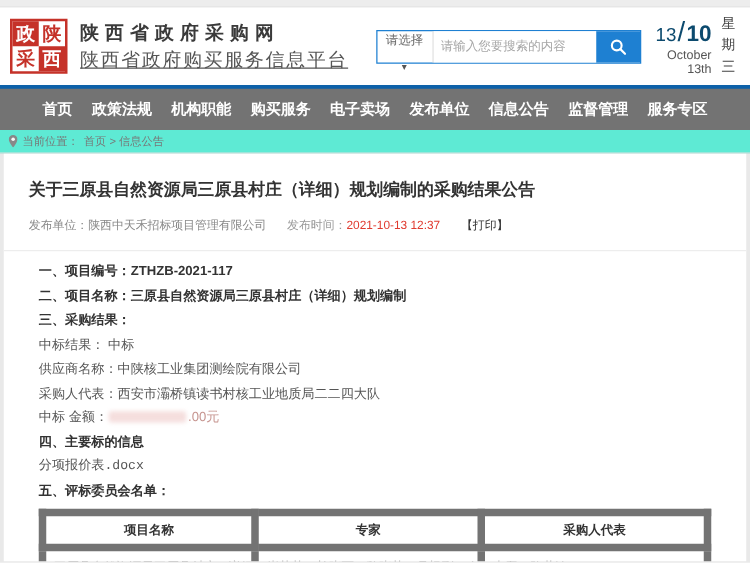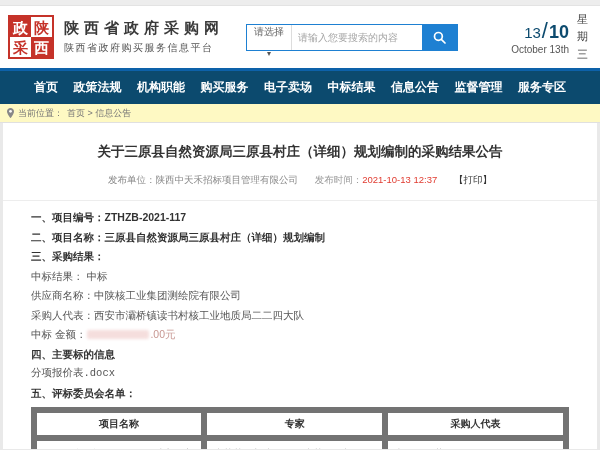--- a/index.html
+++ b/index.html
@@ -10,21 +10,21 @@
 
   
   .header { height:62px; background:#fff; display:flex; align-items:center; padding:0 8px; }
   .logo-stamp { width:46px; height:44px; border:2px solid #c53229; display:grid;
     grid-template-columns:1fr 1fr; grid-template-rows:1fr 1fr; background:#fff; flex:0 0 auto; cursor:pointer; }
   .logo-cell { display:flex; align-items:center; justify-content:center;
     font-size:15px; font-weight:bold; color:#c53229; line-height:1; }
   .logo-cell.filled { background:#c53229; color:#fff; }
   .site-block { margin-left:10px; }
   .site-name { font-size:15px; font-weight:bold; color:#3a3a3a; letter-spacing:5px; white-space:nowrap; }
-  .site-subtitle { font-size:10px; color:#555; letter-spacing:1.5px; margin-top:3px; white-space:nowrap; }
+  .site-subtitle { font-size:15px; color:#555; letter-spacing:1.5px; margin-top:3px; white-space:nowrap;text-decoration:underline; }
 
   .search-group { margin-left:22px; display:flex; align-items:stretch; height:27px;
     border:1px solid #1e80d2; background:#fff; width:212px; flex:0 0 auto; }
   .search-select { display:flex; align-items:center; padding:0 7px; font-size:10px; color:#666;
     border-right:1px solid #ddd; cursor:pointer; white-space:nowrap; gap:10px;flex-direction:column; }
   .search-caret { font-size:8px; color:#555; }
   .search-input { flex:1; min-width:0; border:none; outline:none; font-size:10px; color:#444; padding:0 6px; }
   .search-input::placeholder { color:#a6a6a6; }
   .search-btn { width:35px; background:#1e80d2; border:none; display:flex; align-items:center;
     justify-content:center; cursor:pointer; }
@@ -32,32 +32,32 @@
   .date-block { margin-left:auto; display:flex; align-items:center; gap:8px; padding-right:2px; }
   .date-col { text-align:right; }
   .date-numbers { display:flex; align-items:baseline; justify-content:flex-end; color:#0c4a6e; }
   .date-day { font-size:15px; }
   .date-sep { font-size:22px; font-weight:300; margin:0 1px; }
   .date-month { font-size:18px; font-weight:bold; }
   .date-en { font-size:10px; color:#555; margin-top:0; }
   .weekday { width:13px; font-size:11px; color:#444; word-break:break-all; line-height:1.55; text-align:left; }
 
   
-  .nav { background:#0c4a6e; border-top:3px solid #0d61a9; height:36px; display:flex;
+  .nav { background:#737373; border-top:3px solid #0d61a9; height:36px; display:flex;
     align-items:center; justify-content:space-between; padding:0 34px; }
   .nav-item { color:#fff; font-size:12px; font-weight:bold; cursor:pointer; white-space:nowrap; }
 
   
-  .breadcrumb { height:19px; background:#fef9c3; border-bottom:1px solid #e0e0e0;
+  .breadcrumb { height:19px; background:#5eead4; border-bottom:1px solid #e0e0e0;
     display:flex; align-items:center; padding:0 7px; font-size:9px; color:#777; gap:4px; }
 
   
   .main { padding:0 3px; height:326px; }
   .card { background:#fff; height:100%; overflow:hidden; }
-  .article-head { text-align:center; padding:20px 20px 13px; border-bottom:1px solid #ededed; }
+  .article-head { padding:20px 20px 13px; border-bottom:1px solid #ededed; }
   .article-title { font-size:13.5px; font-weight:bold; color:#333; }
   .article-meta { margin-top:13px; font-size:9.5px; color:#999; }
   .meta-publisher { color:#888; }
   .meta-gap { display:inline-block; width:14px; }
   .meta-time { color:#e03b30; }
   .meta-print { color:#333; margin-left:14px; cursor:pointer;margin-top:44px; }
 
   .article-body { padding:11px 28px 0; }
   .line { font-size:10.5px; color:#555; margin-bottom:8.5px; line-height:1.05; }
   .line.heading { font-weight:bold; color:#333; }
@@ -115,21 +115,21 @@
     <div class="weekday">星期三</div>
   </div>
 </div>
 
 <div class="nav">
   <span class="nav-item">首页</span>
   <span class="nav-item">政策法规</span>
   <span class="nav-item">机构职能</span>
   <span class="nav-item">购买服务</span>
   <span class="nav-item">电子卖场</span>
-  <span class="nav-item">中标结果</span>
+  <span class="nav-item">发布单位</span>
   <span class="nav-item">信息公告</span>
   <span class="nav-item">监督管理</span>
   <span class="nav-item">服务专区</span>
 </div>
 
 <div class="breadcrumb">
   <svg width="7" height="10" viewBox="0 0 7 10">
     <path d="M3.5 0C1.6 0 0 1.5 0 3.4 0 5.9 3.5 10 3.5 10S7 5.9 7 3.4C7 1.5 5.4 0 3.5 0z" fill="#888"></path>
     <circle cx="3.5" cy="3.3" r="1.4" fill="#fafafa"></circle>
   </svg>

